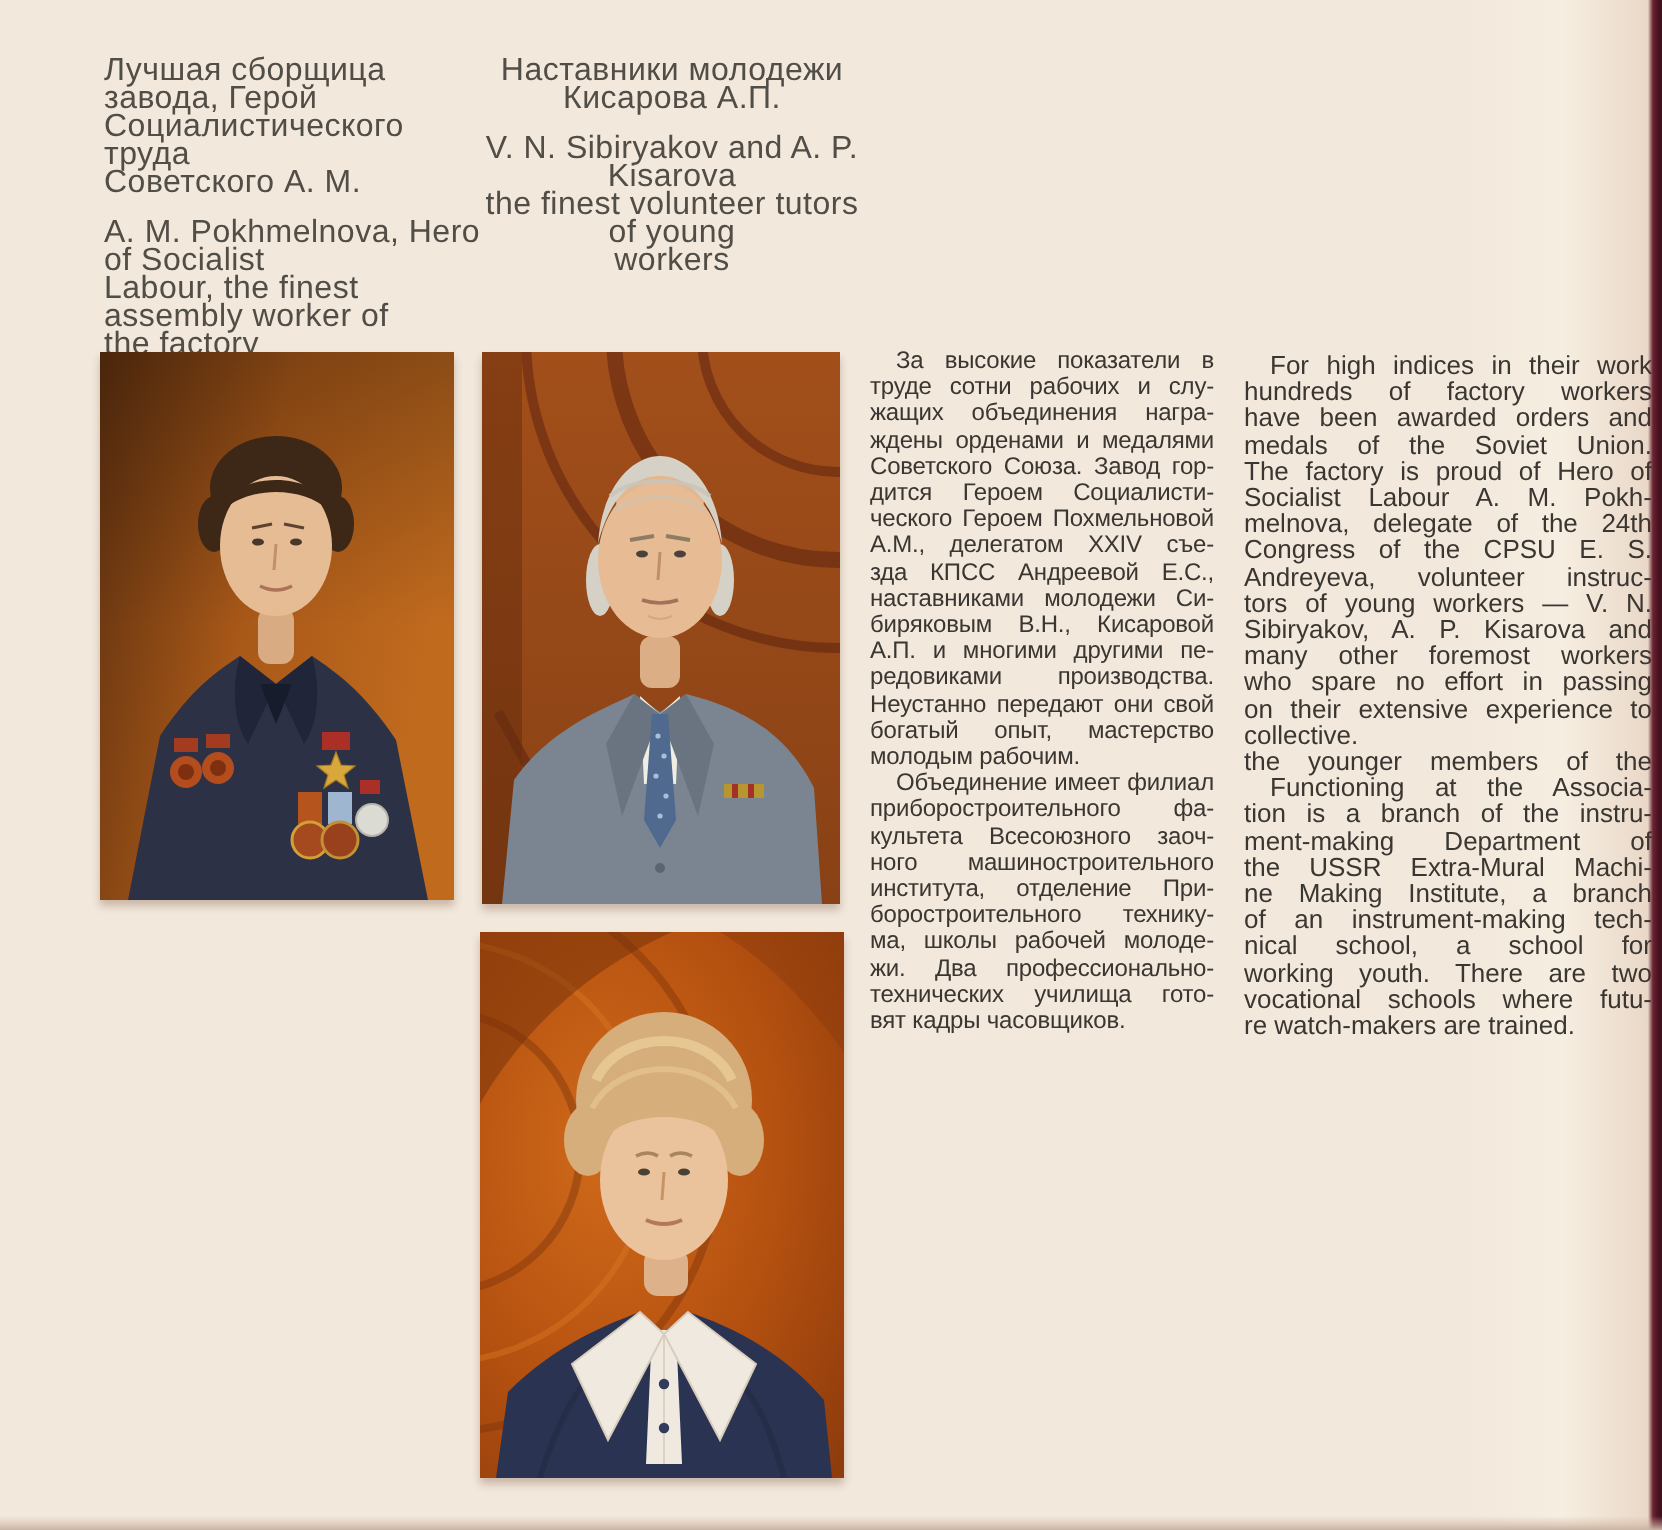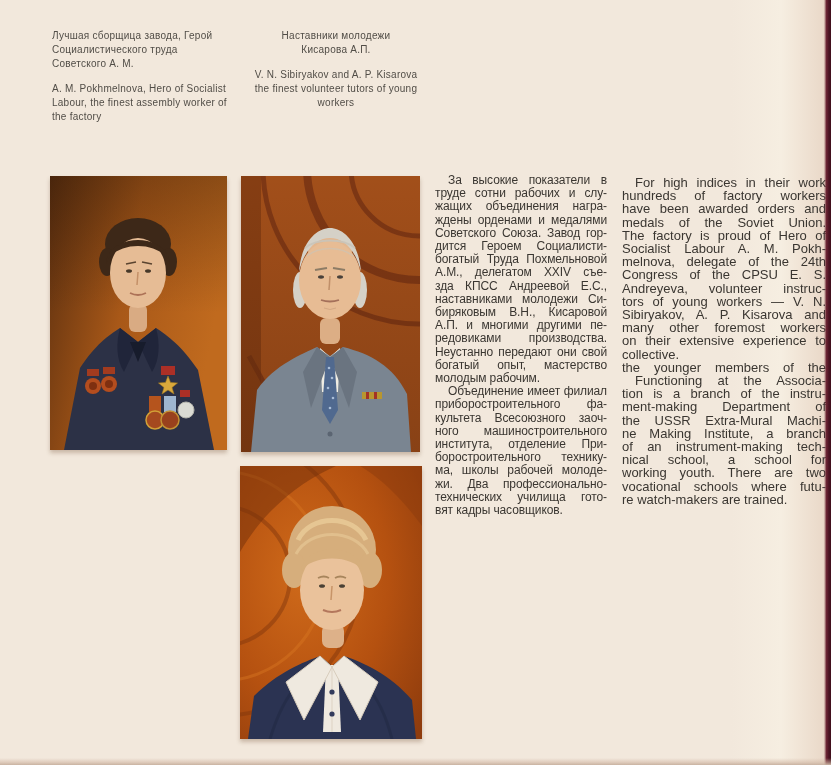--- a/index.html
+++ b/index.html
@@ -8,21 +8,21 @@
     background:linear-gradient(90deg,#f2e8dc 0%,#f2e8dc 88%,#f6eee1 94%,#ead9c9 99%,#d9c2b2 100%);
     font-family:"Liberation Sans",sans-serif;
   }
   .edge-right{position:absolute;top:0;right:0;width:7px;height:100%;
     background:linear-gradient(90deg,rgba(122,64,56,0) 0%,#6b2433 35%,#4b1322 70%,#3f0f1c 100%);}
   .edge-bottom{position:absolute;left:0;bottom:0;width:100%;height:7px;
     background:linear-gradient(180deg,rgba(214,190,172,0) 0%,rgba(209,182,163,.55) 60%,#c9b3a2 100%);}
   .caption-col{position:absolute;top:29px;width:190px;}
   #cap-col-1{left:52px;}
   #cap-col-2{left:241px;text-align:center;}
-  .cap{font-size:10px;line-height:14px;color:#514d47;letter-spacing:.25px;}
+  .cap{font-size:16px;line-height:14px;color:#514d47;letter-spacing:.25px;}
   .cap.ru{margin-bottom:11px;}
   .photo{position:absolute;margin:0;box-shadow:0 3px 4px rgba(96,58,28,.28);}
   .photo svg{display:block;width:100%;height:100%;}
   #photo-1{left:50px;top:176px;width:177px;height:274px;}
   #photo-2{left:241px;top:176px;width:179px;height:276px;}
   #photo-3{left:240px;top:466px;width:182px;height:273px;}
   .textcol{position:absolute;color:#3a3631;}
   #ru-col{left:435px;top:174px;width:172px;font-size:12px;line-height:13.2px;letter-spacing:-.1px;}
   #en-col{left:622px;top:176px;width:204px;font-size:13px;line-height:13.2px;}
   .jcol .line{text-align:justify;text-align-last:justify;}
@@ -202,21 +202,21 @@
   </figure>
 
   <div class="textcol jcol" id="ru-col">
     <div>
         <div class="line first">За высокие показатели в</div>
         <div class="line">труде сотни рабочих и слу-</div>
         <div class="line">жащих объединения награ-</div>
         <div class="line">ждены орденами и медалями</div>
         <div class="line">Советского Союза. Завод гор-</div>
         <div class="line">дится Героем Социалисти-</div>
-        <div class="line">богатый Труда Похмельновой</div>
+        <div class="line">ческого Героем Похмельновой</div>
         <div class="line">А.М., делегатом XXIV съе-</div>
         <div class="line">зда КПСС Андреевой Е.С.,</div>
         <div class="line">наставниками молодежи Си-</div>
         <div class="line">биряковым В.Н., Кисаровой</div>
         <div class="line">А.П. и многими другими пе-</div>
         <div class="line">редовиками производства.</div>
         <div class="line">Неустанно передают они свой</div>
         <div class="line">богатый опыт, мастерство</div>
         <div class="line last">молодым рабочим.</div>
       </div>
@@ -241,20 +241,21 @@
         <div class="line">have been awarded orders and</div>
         <div class="line">medals of the Soviet Union.</div>
         <div class="line">The factory is proud of Hero of</div>
         <div class="line">Socialist Labour A. M. Pokh-</div>
         <div class="line">melnova, delegate of the 24th</div>
         <div class="line">Congress of the CPSU E. S.</div>
         <div class="line">Andreyeva, volunteer instruc-</div>
         <div class="line">tors of young workers — V. N.</div>
         <div class="line">Sibiryakov, A. P. Kisarova and</div>
         <div class="line">many other foremost workers</div>
+        <div class="line">who spare no effort in passing</div>
         <div class="line">on their extensive experience to</div>
         <div class="line last">collective.</div>
         <div class="line">the younger members of the</div>
       </div>
     <div>
         <div class="line first">Functioning at the Associa-</div>
         <div class="line">tion is a branch of the instru-</div>
         <div class="line">ment-making Department of</div>
         <div class="line">the USSR Extra-Mural Machi-</div>
         <div class="line">ne Making Institute, a branch</div>

